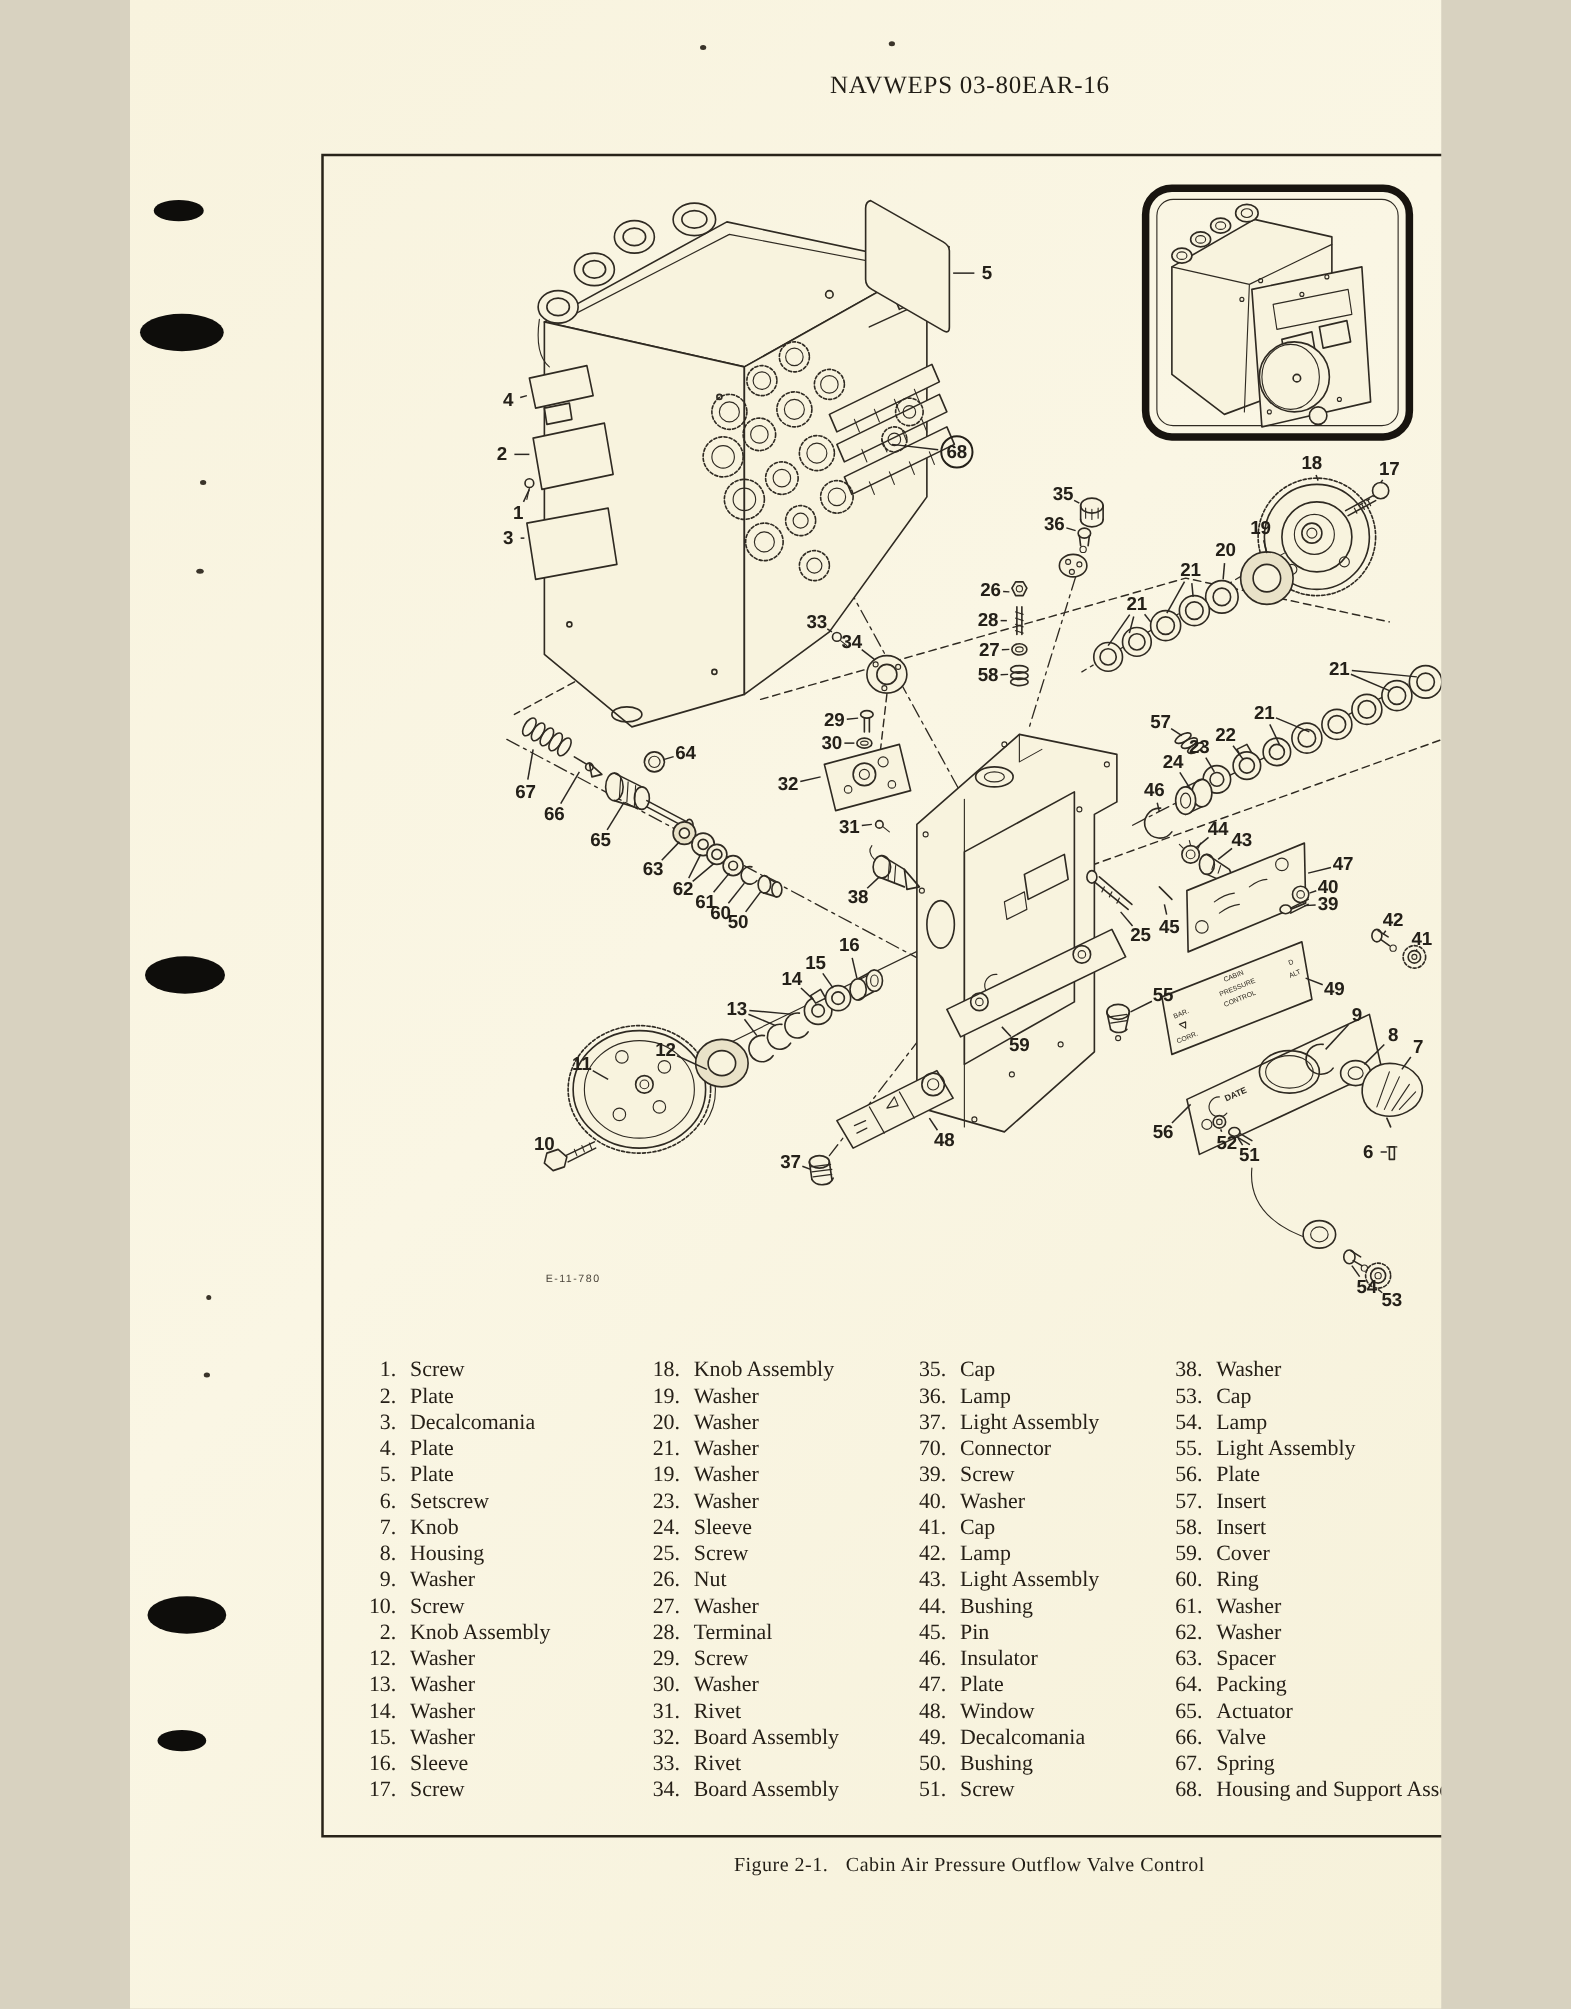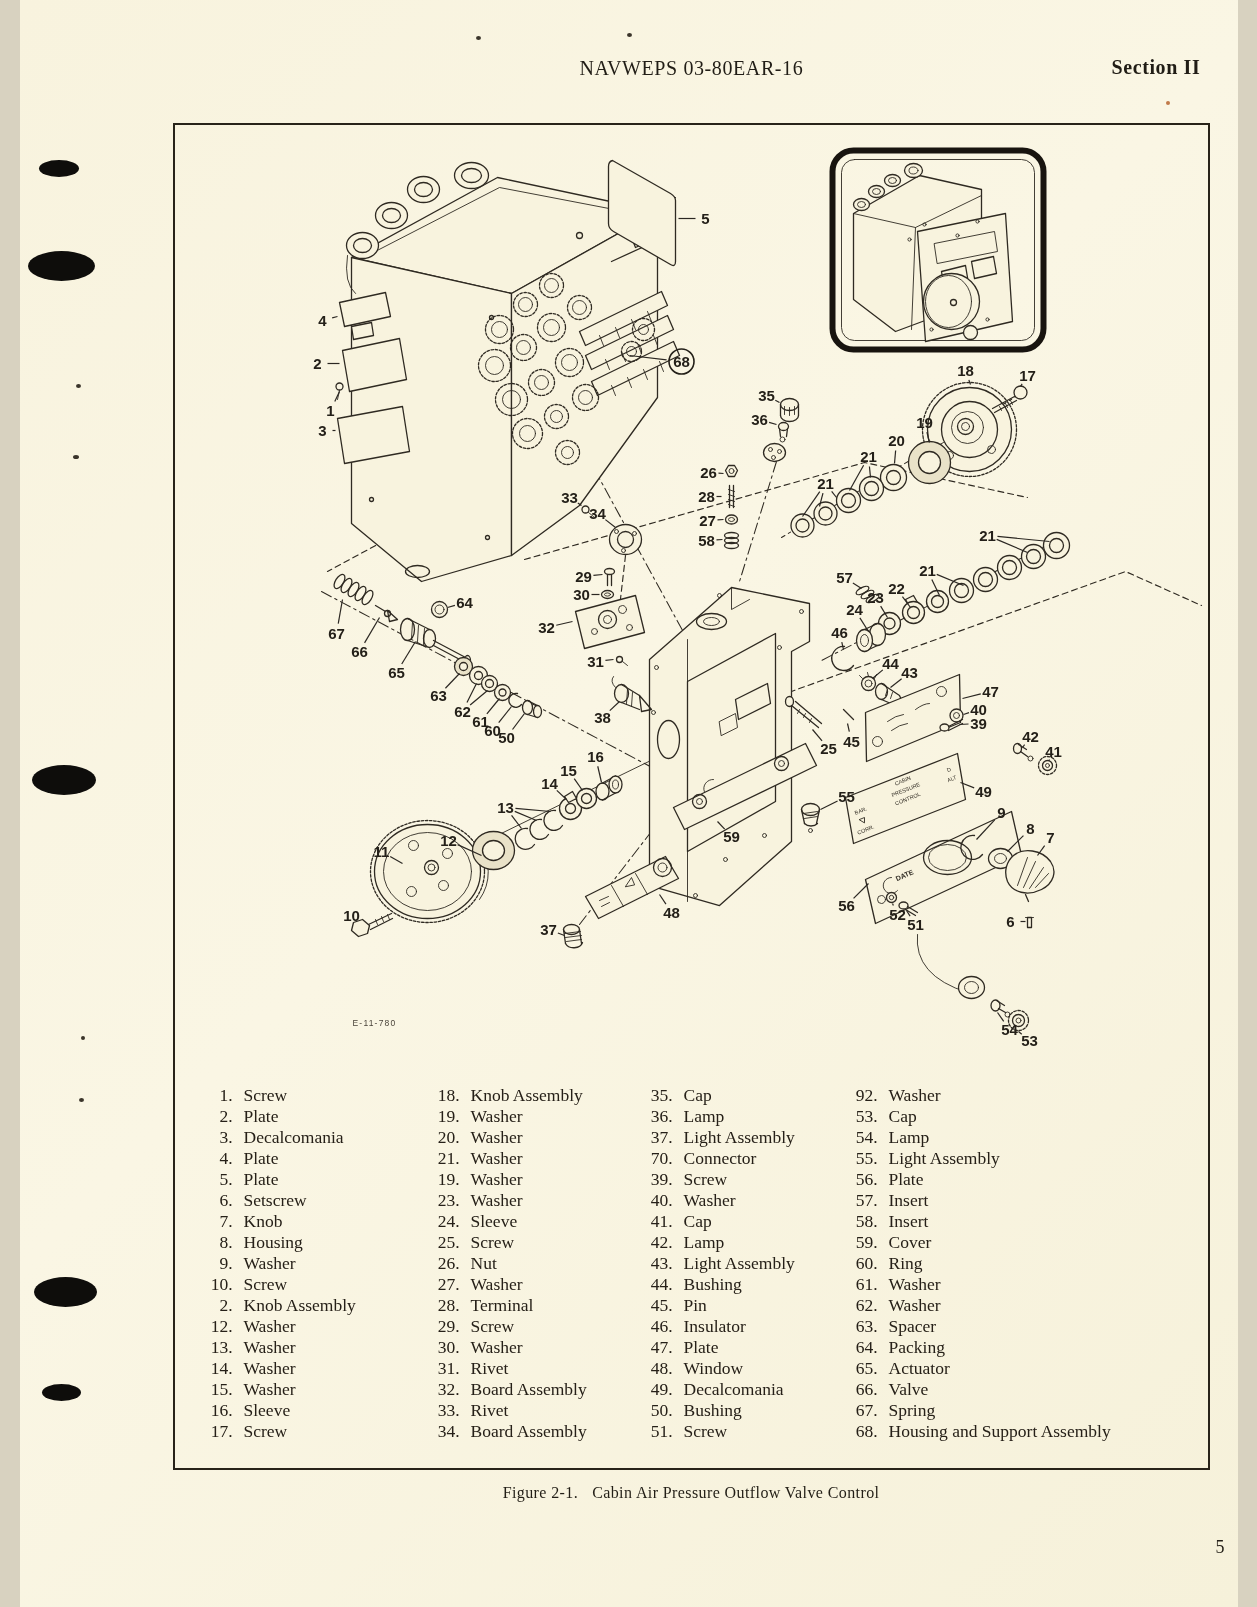--- a/index.html
+++ b/index.html
@@ -1,16 +1,16 @@
 <!DOCTYPE html>
 <html><head>
 <meta charset="utf-8">
 <style>
   html,body{margin:0;padding:0;background:#d8d2c0;}
-  .page{position:relative;width:1218px;height:1607px;margin:0 auto;
+  .page{position:relative;width:1049px;height:1607px;margin:0 auto;
         background:linear-gradient(135deg,#f8f3de 0%,#faf6e4 45%,#f6f1da 100%);
         overflow:hidden;font-family:"Liberation Serif",serif;color:#262118;}
   .hdr{position:absolute;font-size:20px;letter-spacing:.6px;color:#211d16;white-space:nowrap;}
   .hdr-left{left:560px;top:57px;}
   .hdr-right{left:1092px;top:56px;font-weight:bold;}
   .figure-box{position:absolute;left:153px;top:123px;width:1037px;height:1347px;
               border:2.5px solid #282319;box-sizing:border-box;}
   .figure-box svg{position:absolute;left:0;top:0;}
   .pl-wrap{position:absolute;left:0;top:960px;width:100%;}
   .pl-col{position:absolute;top:0;}
@@ -719,21 +719,21 @@
           <div class="pl-row"><span class="pl-num">44.</span><span class="pl-name">Bushing</span></div>
           <div class="pl-row"><span class="pl-num">45.</span><span class="pl-name">Pin</span></div>
           <div class="pl-row"><span class="pl-num">46.</span><span class="pl-name">Insulator</span></div>
           <div class="pl-row"><span class="pl-num">47.</span><span class="pl-name">Plate</span></div>
           <div class="pl-row"><span class="pl-num">48.</span><span class="pl-name">Window</span></div>
           <div class="pl-row"><span class="pl-num">49.</span><span class="pl-name">Decalcomania</span></div>
           <div class="pl-row"><span class="pl-num">50.</span><span class="pl-name">Bushing</span></div>
           <div class="pl-row"><span class="pl-num">51.</span><span class="pl-name">Screw</span></div>
         </div>
         <div class="pl-col" style="left: 657px;">
-          <div class="pl-row"><span class="pl-num">92.</span><span class="pl-name">Washer</span></div>
+          <div class="pl-row"><span class="pl-num">38.</span><span class="pl-name">Washer</span></div>
           <div class="pl-row"><span class="pl-num">53.</span><span class="pl-name">Cap</span></div>
           <div class="pl-row"><span class="pl-num">54.</span><span class="pl-name">Lamp</span></div>
           <div class="pl-row"><span class="pl-num">55.</span><span class="pl-name">Light Assembly</span></div>
           <div class="pl-row"><span class="pl-num">56.</span><span class="pl-name">Plate</span></div>
           <div class="pl-row"><span class="pl-num">57.</span><span class="pl-name">Insert</span></div>
           <div class="pl-row"><span class="pl-num">58.</span><span class="pl-name">Insert</span></div>
           <div class="pl-row"><span class="pl-num">59.</span><span class="pl-name">Cover</span></div>
           <div class="pl-row"><span class="pl-num">60.</span><span class="pl-name">Ring</span></div>
           <div class="pl-row"><span class="pl-num">61.</span><span class="pl-name">Washer</span></div>
           <div class="pl-row"><span class="pl-num">62.</span><span class="pl-name">Washer</span></div>

